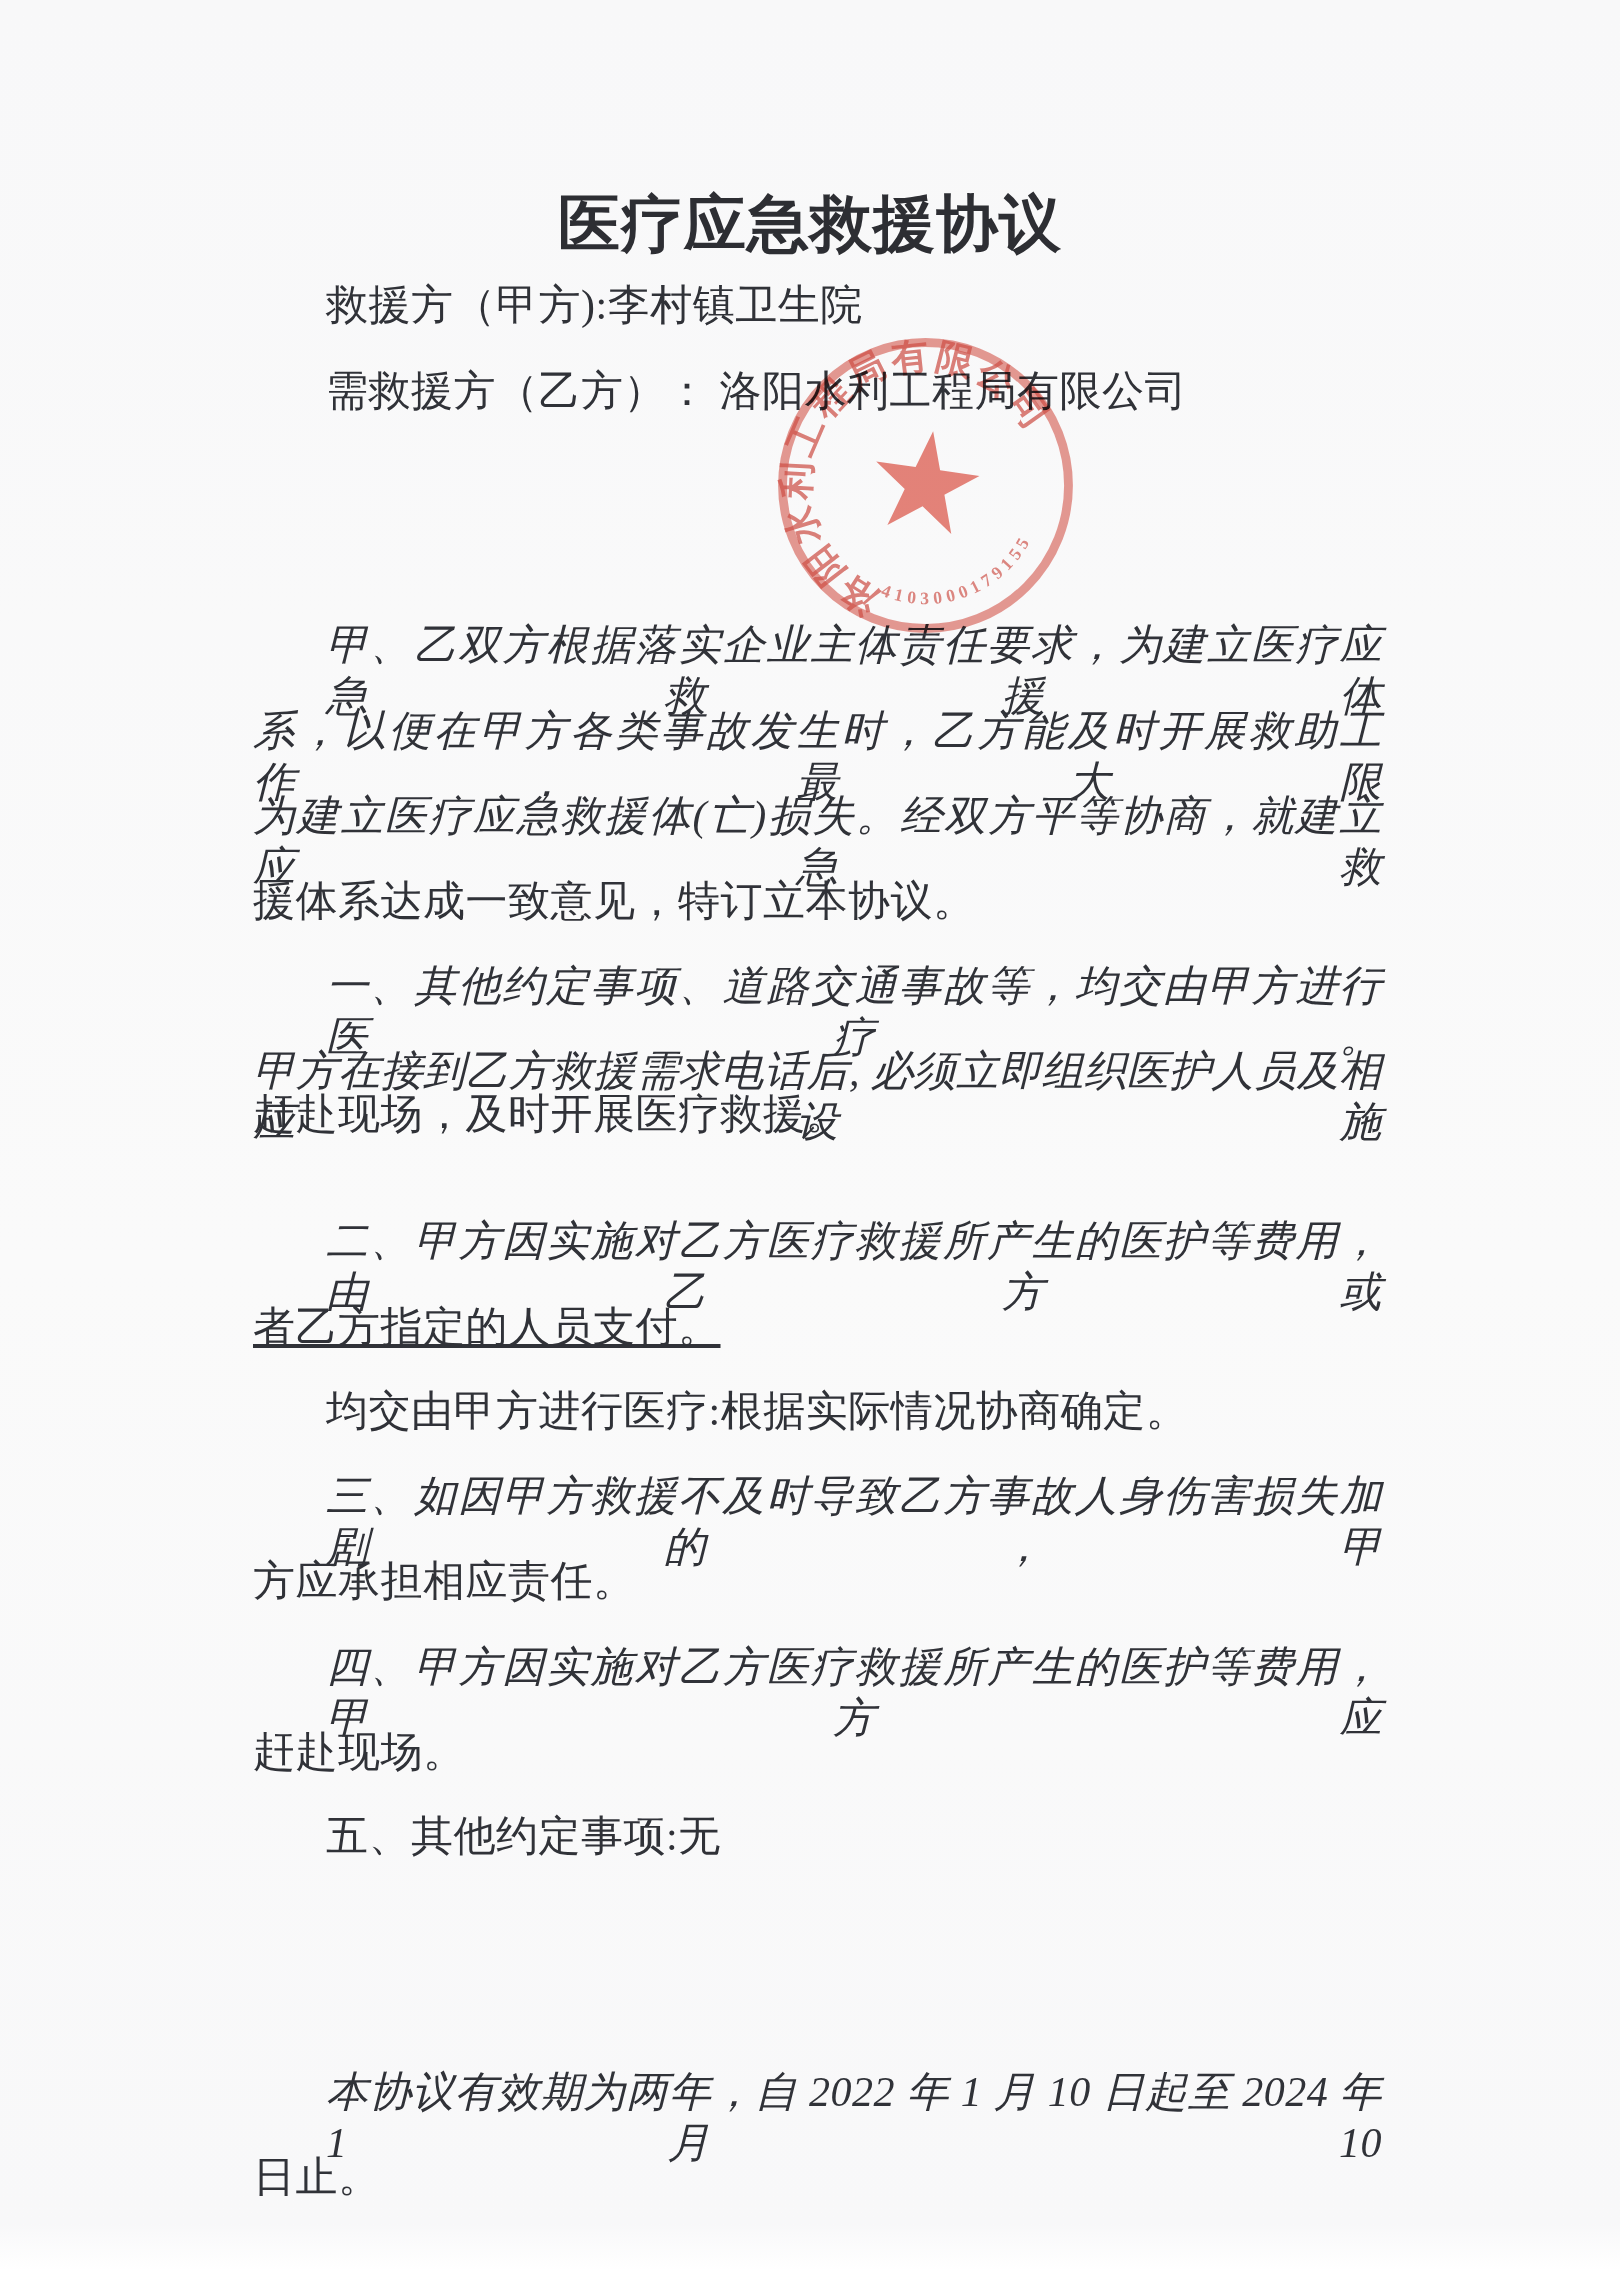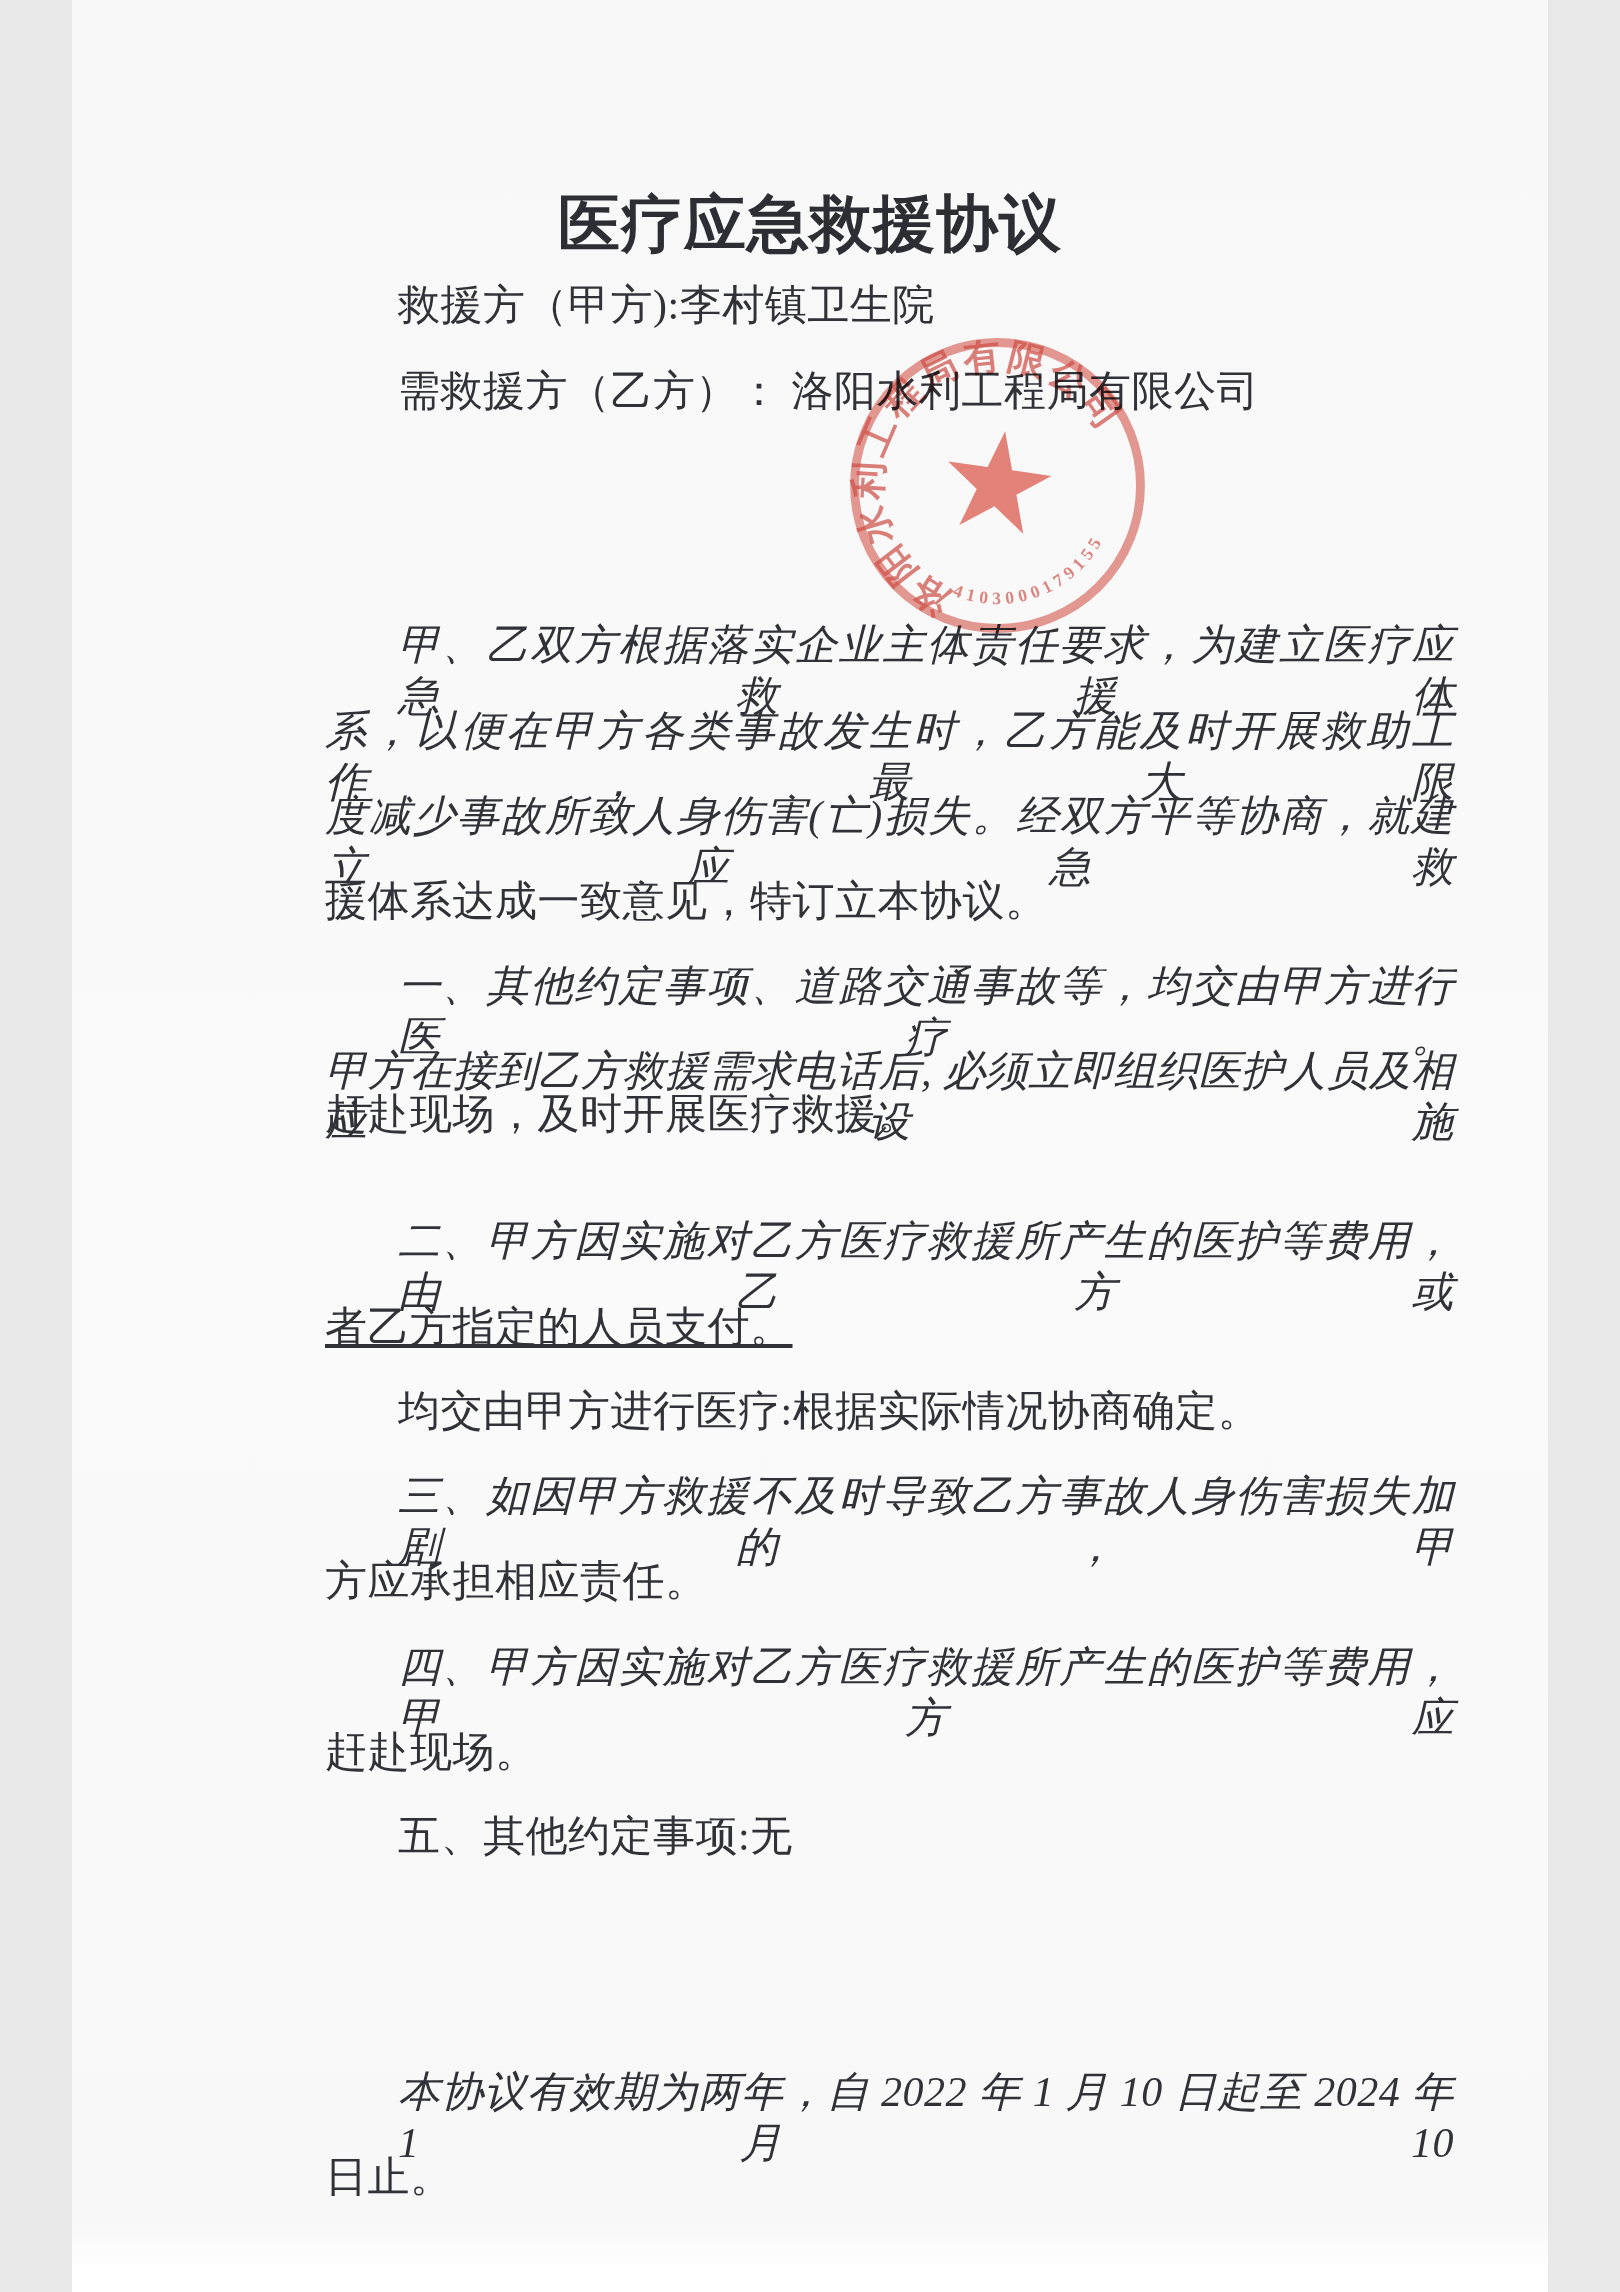--- a/index.html
+++ b/index.html
@@ -1,18 +1,18 @@
 <!DOCTYPE html>
 <html><head>
 <meta charset="utf-8">
 <style>
   html, body { margin: 0; padding: 0; background: #e8e8e8; }
   .page {
     position: relative;
-    width: 1476px;
+    width: 1620px;
     height: 2293px;
     margin: 0 auto;
     background: linear-gradient(180deg, #f8f8f9 0%, #fafafa 55%, #f8f8f9 97%, #ffffff 99%);
     overflow: hidden;
     font-family: "Liberation Serif", "DejaVu Serif", serif;
   }
   .doc-title {
     position: absolute;
     top: 182px;
     left: 0;
@@ -70,21 +70,21 @@
 
 <div class="page">
 
   <div class="doc-title">医疗应急救援协议</div>
 
   <div id="doc-lines">
       <div class="line indent" style="top: 280px;">救援方（甲方):李村镇卫生院</div>
       <div class="line indent" style="top: 366px;">需救援方（乙方）： 洛阳水利工程局有限公司</div>
       <div class="line indent fill" style="top: 620px;">甲、乙双方根据落实企业主体责任要求，为建立医疗应急救援体</div>
       <div class="line fill" style="top: 706px;">系，以便在甲方各类事故发生时，乙方能及时开展救助工作，最大限</div>
-      <div class="line fill" style="top: 791px;">度减少事故所致人身伤害(亡)损失。经双方平等协商，就建立应急救</div>
+      <div class="line fill" style="top: 791px;">为建立医疗应急救援体(亡)损失。经双方平等协商，就建立应急救</div>
       <div class="line" style="top: 876px;">援体系达成一致意见，特订立本协议。</div>
       <div class="line indent fill" style="top: 961px;">一、其他约定事项、道路交通事故等，均交由甲方进行医疗。</div>
       <div class="line fill" style="top: 1046px;">甲方在接到乙方救援需求电话后, 必须立即组织医护人员及相应设施</div>
       <div class="line" style="top: 1065px; margin-top: 24px;">赶赴现场，及时开展医疗救援。</div>
       <div class="line indent fill" style="top: 1216px;">二、甲方因实施对乙方医疗救援所产生的医护等费用，由乙方或</div>
       <div class="line" style="top: 1302px; text-decoration: underline;">者乙方指定的人员支付。</div>
       <div class="line indent" style="top: 1386px;">均交由甲方进行医疗:根据实际情况协商确定。</div>
       <div class="line indent fill" style="top: 1471px;">三、如因甲方救援不及时导致乙方事故人身伤害损失加剧的，甲</div>
       <div class="line" style="top: 1556px;">方应承担相应责任。</div>
       <div class="line indent fill" style="top: 1642px;">四、甲方因实施对乙方医疗救援所产生的医护等费用，甲方应</div>

